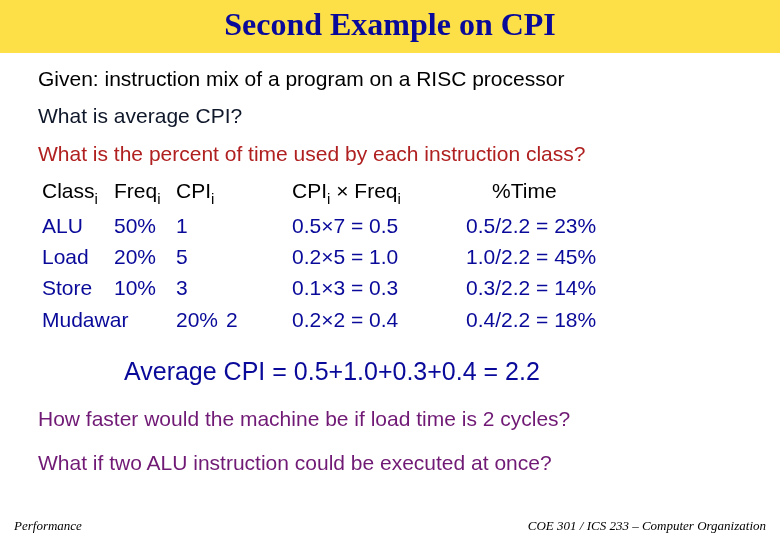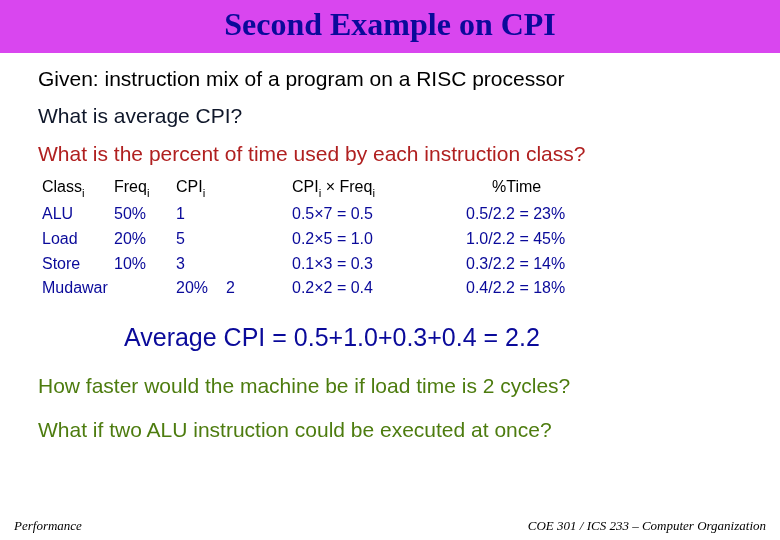--- a/index.html
+++ b/index.html
@@ -7,21 +7,21 @@
     padding: 0;
     width: 780px;
     height: 540px;
     background: #ffffff;
     font-family: Arial, Helvetica, sans-serif;
     overflow: hidden;
     position: relative;
   }
   .title-bar {
     width: 100%;
-    background: #d946ef;
+    background: #fde047;
     text-align: center;
     padding: 6px 0 10px 0;
     box-sizing: border-box;
   }
   .title-bar .title {
     font-family: "Comic Sans MS", "Comic Sans", cursive;
     font-weight: 700;
     font-size: 32px;
     color: #0a0a9a;
   }
@@ -33,37 +33,37 @@
     box-sizing: border-box;
   }
   .content .given { color: #000; margin-bottom: 10px; }
   .content .q { color: #0f172a; margin-bottom: 10px; }
   .content .q2 { color: #b02020; margin-bottom: 8px; }
   .tbl {
     display: grid;
     grid-template-columns: 72px 62px 50px 50px 190px 160px;
     column-gap: 0px;
     row-gap: 0px;
-    font-size: 16px;
+    font-size: 21px;
     margin-top: 4px;
   }
   .hdr { color: #000; padding: 2px 4px; white-space: nowrap; }
   .hdr .sub { font-size: 0.72em; vertical-align: sub; position: relative; top: 1px; }
   .cell { color: #0a0a9a; padding: 2px 4px; white-space: nowrap; }
   .avg {
     color: #0a0a9a;
     font-size: 25px;
     margin: 20px 0 0 86px;
   }
   .after {
     padding: 0 38px;
     font-size: 21px;
     box-sizing: border-box;
   }
-  .after .q3 { color: #4d7c0f; margin-top: 20px; }
+  .after .q3 { color: #701a75; margin-top: 20px; }
   .footer {
     position: absolute;
     left: 0;
     right: 0;
     bottom: 0;
     display: flex;
     justify-content: space-between;
     align-items: flex-end;
     font-style: italic;
     font-size: 13px;

